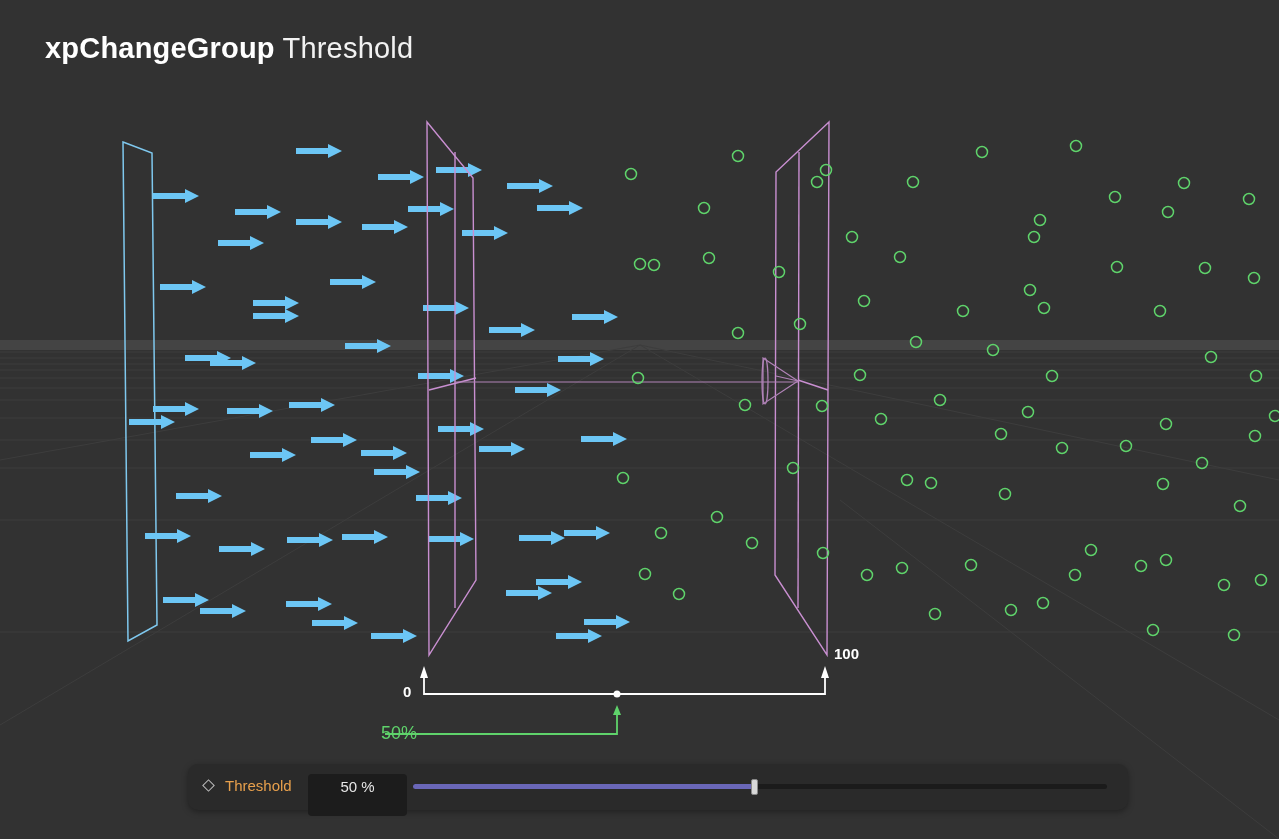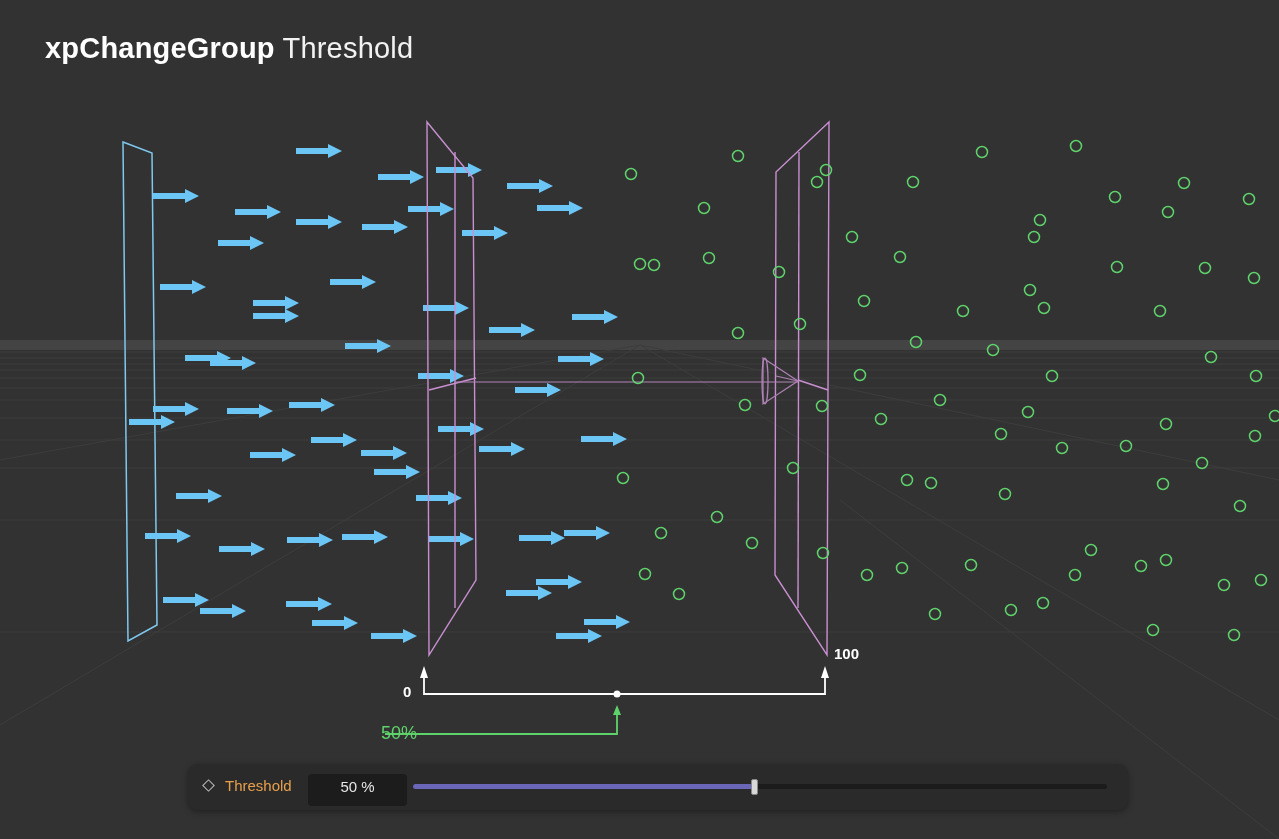--- a/index.html
+++ b/index.html
@@ -4,21 +4,21 @@
 <style>
   html,body{margin:0;padding:0;}
   body{width:1279px;height:839px;background:#323232;overflow:hidden;position:relative;font-family:"Liberation Sans",sans-serif;}
   .title{position:absolute;left:45px;top:32px;font-size:29px;color:#ffffff;letter-spacing:0.2px;white-space:nowrap;}
   .title .bold{font-weight:bold;}
   .title .light{font-weight:normal;color:#f2f2f2;}
   svg.scene{position:absolute;left:0;top:0;}
   .panel{position:absolute;left:188px;top:764px;width:940px;height:46px;background:#2a2a2a;border-radius:10px;box-shadow:0 2px 6px rgba(0,0,0,0.35);}
   .diamond{position:absolute;left:16px;top:17px;width:7px;height:7px;border:1.5px solid #bdbdbd;transform:rotate(45deg);}
   .plabel{position:absolute;left:37px;top:13px;color:#e8a04c;font-size:15px;}
-  .pvalue{position:absolute;left:120px;top:10px;width:99px;height:32px;background:#1c1c1c;border-radius:4px;color:#e6e6e6;font-size:15px;text-align:center;line-height:26px;}
+  .pvalue{position:absolute;left:120px;top:10px;width:99px;height:42px;background:#1c1c1c;border-radius:4px;color:#e6e6e6;font-size:15px;text-align:center;line-height:26px;}
   .track{position:absolute;left:225px;top:20px;width:694px;height:5px;background:#1b1b1b;border-radius:3px;}
   .fill{position:absolute;left:0;top:0;height:5px;background:#6a67b8;border-radius:3px;}
   .knob{position:absolute;top:-5px;width:5px;height:14px;background:#d8d8d8;border-radius:2px;border:1px solid #888;}
   .axis-label{position:absolute;color:#ffffff;font-size:15px;font-weight:bold;}
   .pct-label{position:absolute;color:#5fd36b;font-size:18px;}
 </style>
 </head>
 <body>
 
 <div class="title">

